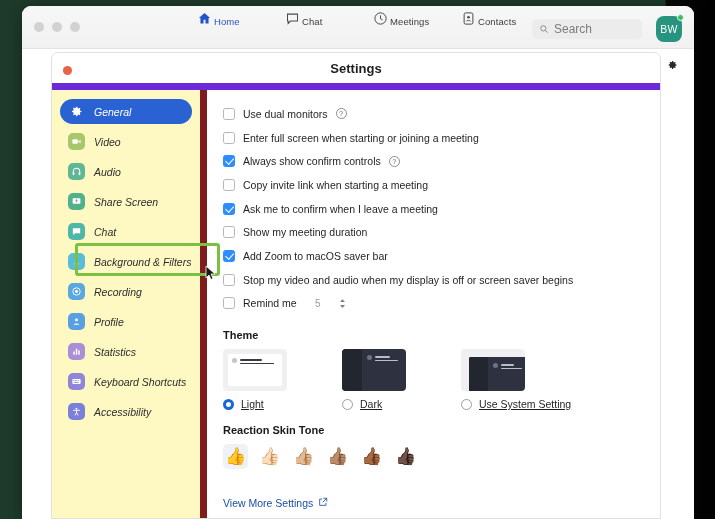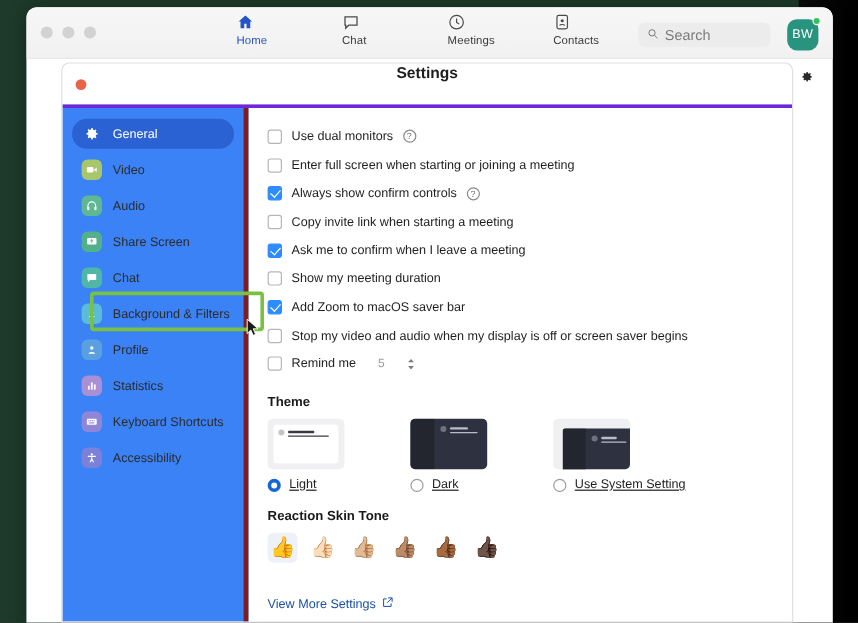--- a/index.html
+++ b/index.html
@@ -41,21 +41,21 @@
     width: 10px; height: 10px; border-radius: 50%;
     background: #d2d2d2;
     display: block;
   }
   #main-nav {
     position: absolute; left: 0; right: 0; top: 4px;
     display: flex; justify-content: center; gap: 30px;
   }
   .nav-item {
     width: 58px;
-    display: flex; flex-direction: column; align-items: flex-start;
+    display: flex; flex-direction: row; align-items: flex-end;
     gap: 2px; cursor: pointer;
   }
   .nav-item .nav-ic { height: 17px; display: flex; align-items: center; justify-content: center; }
   .nav-item .nav-label {
     font-size: 9.5px; color: #3c3c3c; letter-spacing: .1px;
   }
   .nav-item.active .nav-label { color: #2554c7; }
   #search-box {
     position: absolute; right: 52px; top: 13px;
     width: 110px; height: 20px;
@@ -83,35 +83,36 @@
     position: absolute;
     left: 29px; top: 46px;
     width: 610px; height: 467px;
     background: #ffffff;
     border: 1px solid #e0e0e0;
     border-radius: 7px 7px 0 0;
     overflow: hidden;
   }
   #settings-header {
     height: 37px; position: relative;
-    border-bottom: 3px solid #6d28d9;
-    display: flex; align-items: flex-start; justify-content: center;
+    border-bottom: 7px solid #6d28d9;
+    display: flex; align-items: center; justify-content: center;
   }
   #close-dot {
     position: absolute; left: 11px; top: 13px;
     width: 9px; height: 9px; border-radius: 50%;
     background: #e9634a; cursor: pointer;
   }
   #settings-title { font-size: 13px; font-weight: bold; color: #1e1e1e; }
   #settings-body { display: flex; height: calc(100% - 37px); }
   
   #sidebar {
     width: 155px; padding: 9px 8px 0 8px;
-    border-right: 4px solid #7f1d1d;
-    background: #3b82f6;
+    border-right: 7px solid #7f1d1d;
+    background: #fef9c3;
+    font-style: italic;
   }
   .side-item {
     display: flex; align-items: center; gap: 9px;
     height: 25px; padding: 0 8px; margin-bottom: 5px;
     border-radius: 13px; cursor: pointer;
   }
   .side-item .s-label { font-size: 10.5px; color: #2c2c2c; white-space: nowrap; }
   .side-item.selected { background: #2b62d3; }
   .side-item.selected .s-label { color: #fff; }
   .s-ic {
@@ -359,20 +360,29 @@
         <div class="side-item">
           <span class="s-ic" style="background:#5bbcd8">
             <svg width="11" height="11" viewBox="0 0 24 24">
                 <circle cx="12" cy="9.3" r="2.8" fill="#fff"></circle>
                 <path d="M6.5 18c1.3-3.3 9.7-3.3 11 0z" fill="#fff"></path>
               </svg>
           </span>
           <span class="s-label">Background &amp; Filters</span>
         </div>
 
+        <div class="side-item">
+          <span class="s-ic" style="background:#5aa8dd">
+            <svg width="11" height="11" viewBox="0 0 24 24">
+                <circle cx="12" cy="12" r="8" fill="none" stroke="#fff" stroke-width="2"></circle>
+                <circle cx="12" cy="12" r="3.2" fill="#fff"></circle>
+              </svg>
+          </span>
+          <span class="s-label">Recording</span>
+        </div>
 
         <div class="side-item">
           <span class="s-ic" style="background:#5a9fe0">
             <svg width="11" height="11" viewBox="0 0 24 24">
                 <circle cx="12" cy="8.6" r="3.1" fill="#fff"></circle>
                 <path d="M5.8 19c1.5-3.8 10.9-3.8 12.4 0z" fill="#fff"></path>
               </svg>
           </span>
           <span class="s-label">Profile</span>
         </div>

